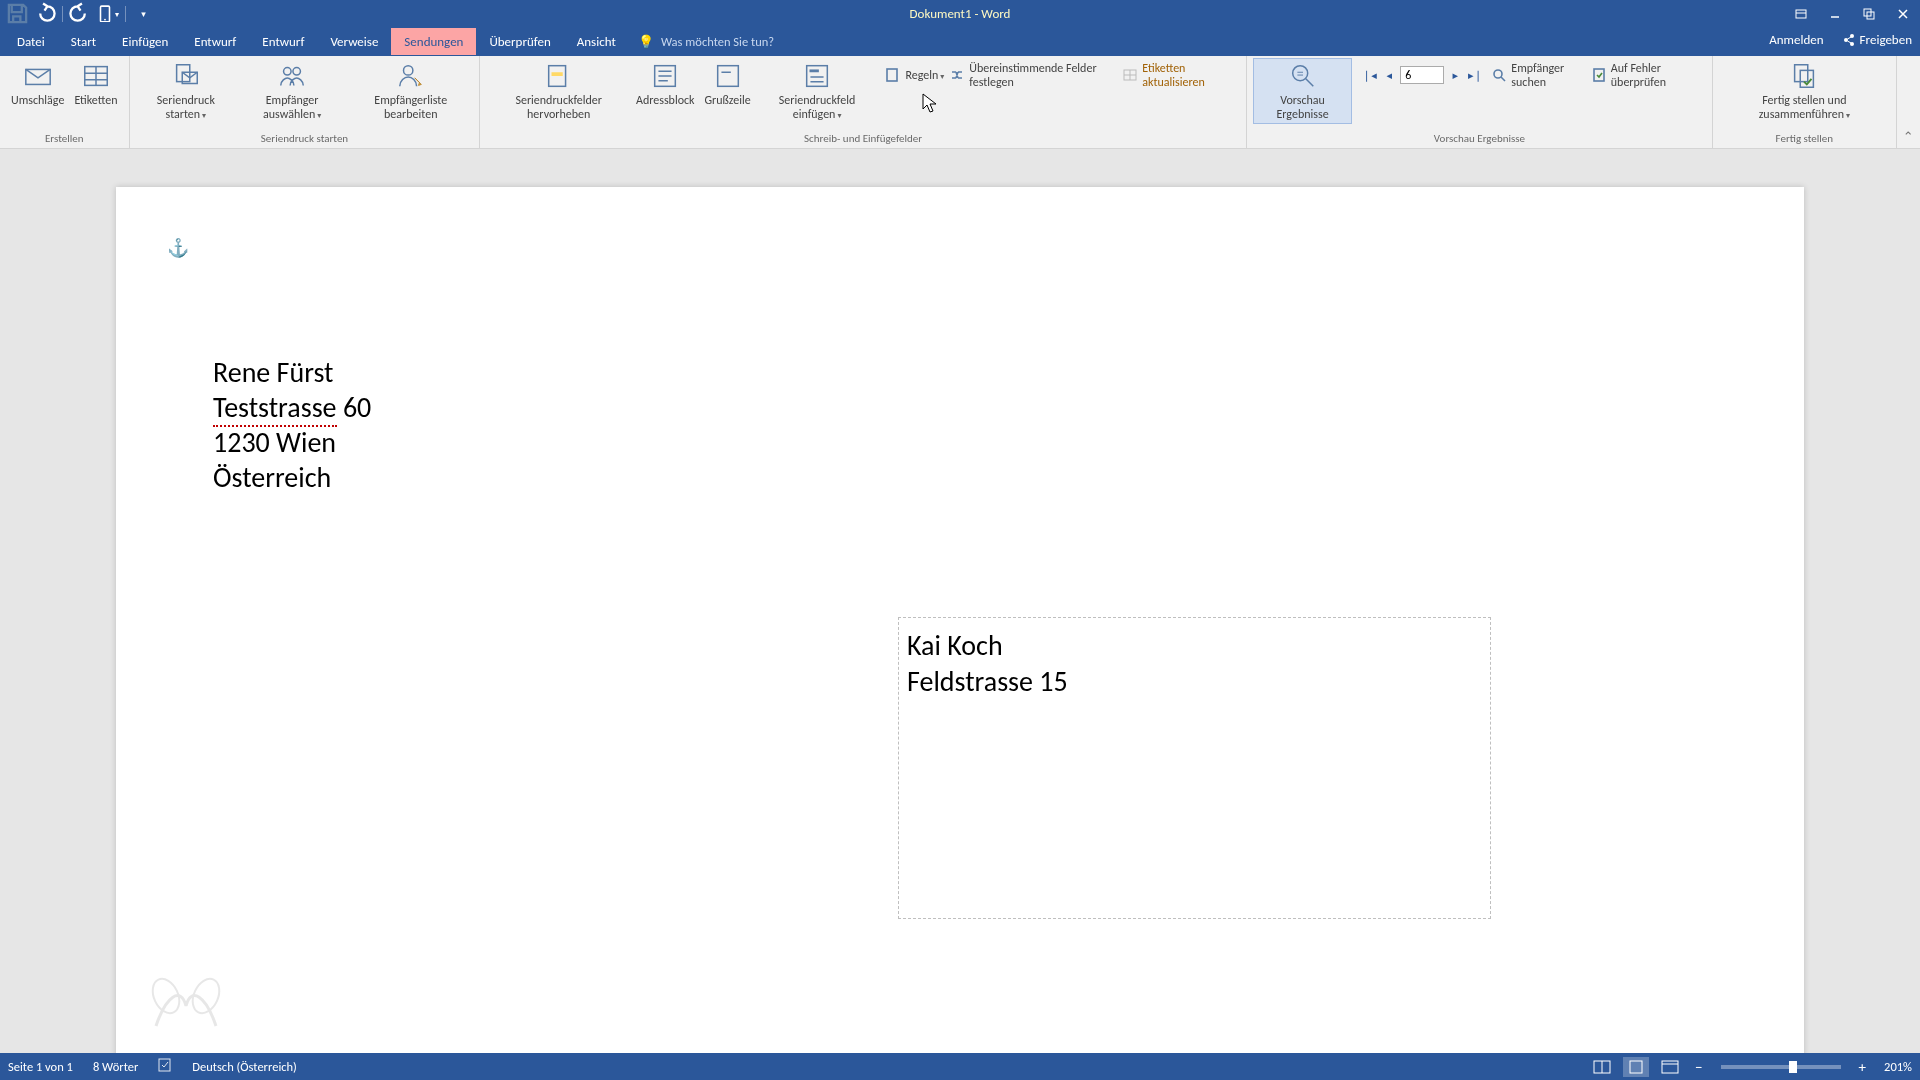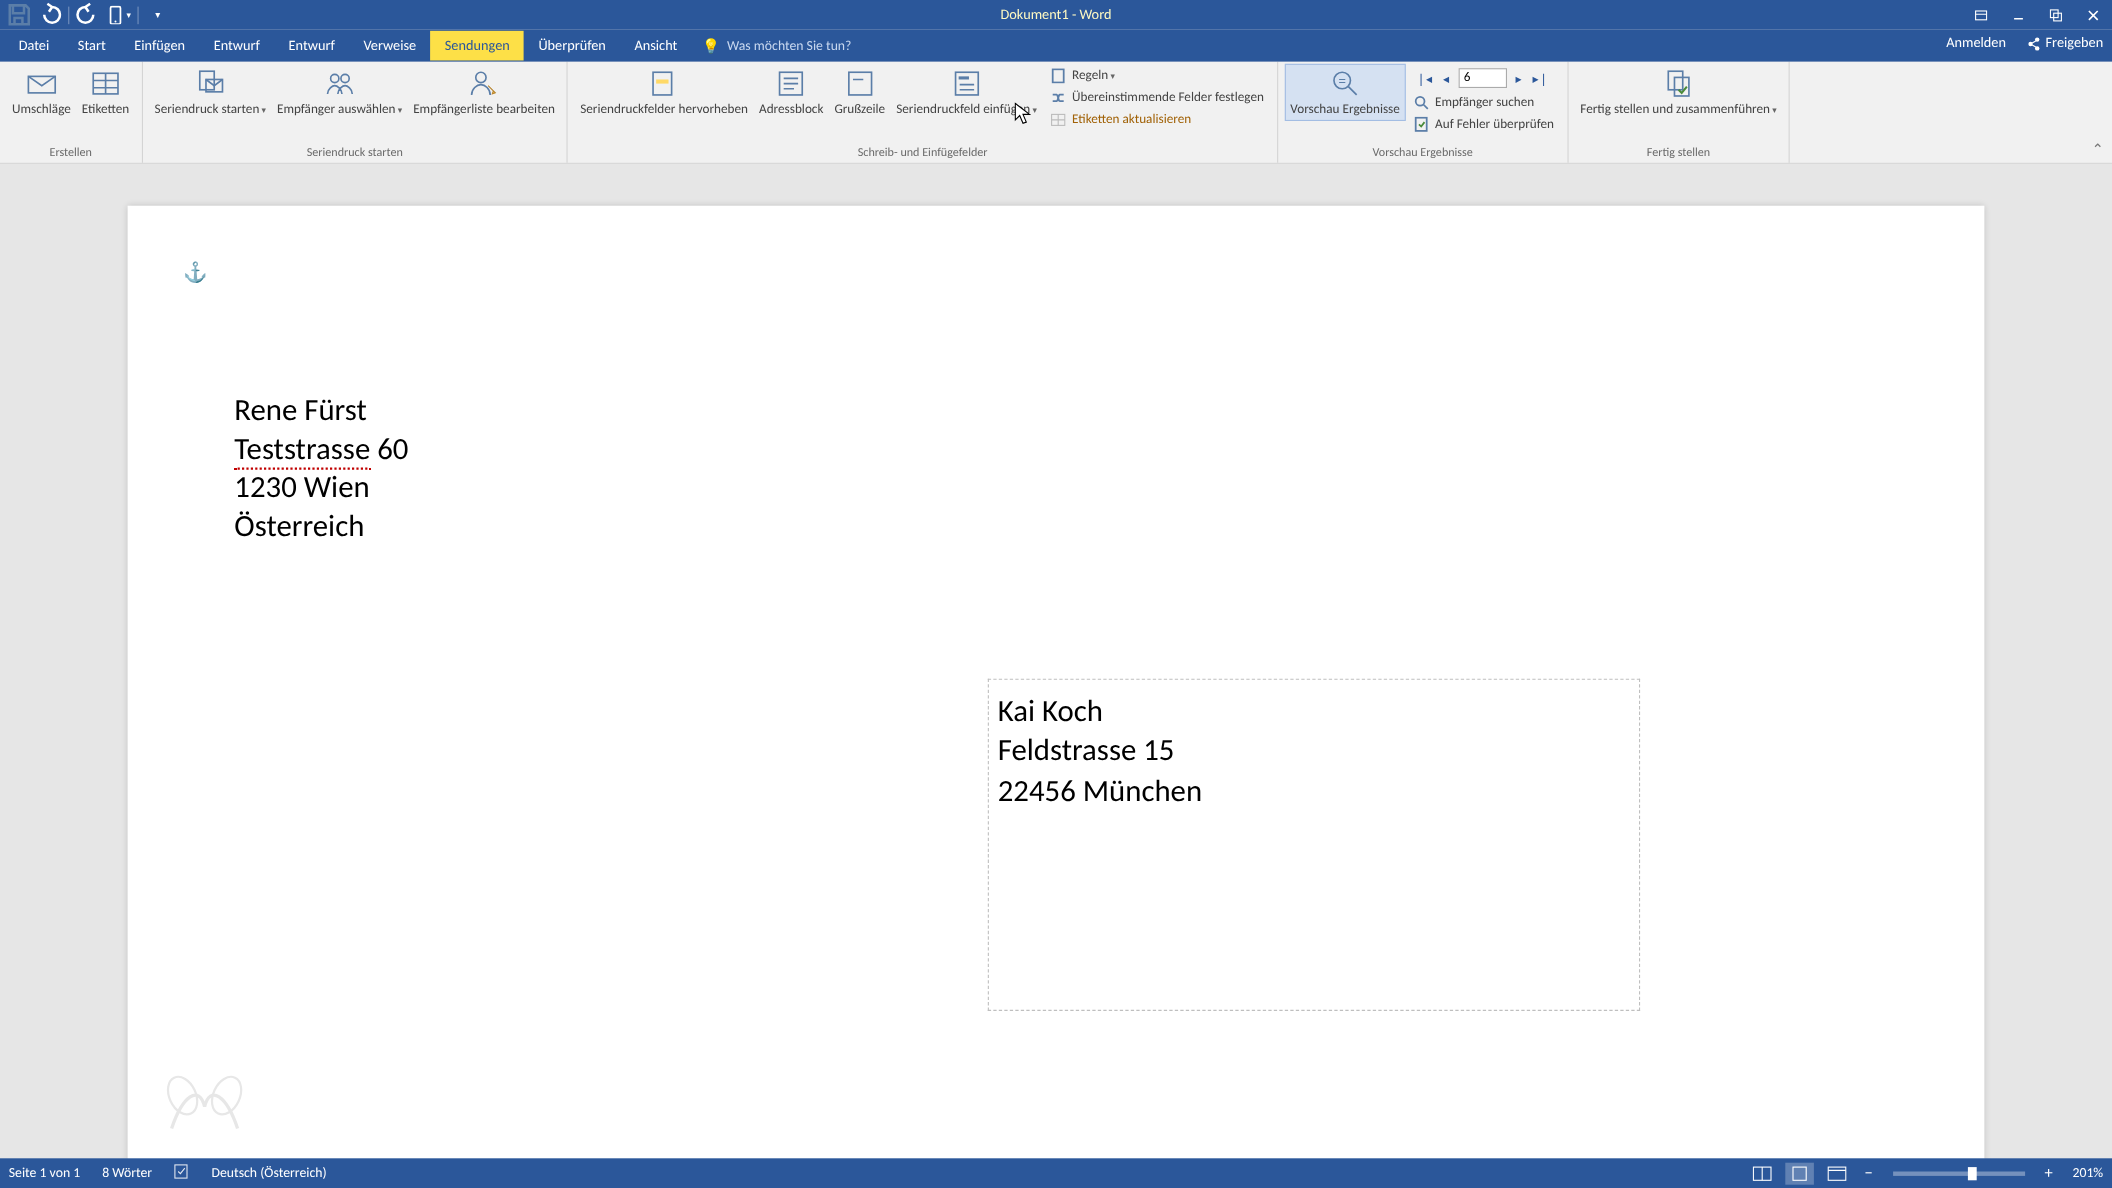--- a/index.html
+++ b/index.html
@@ -13,38 +13,38 @@
 .title { position:absolute; left:50%; transform:translateX(-50%); font-size:13px; color:#fef9c3; }
 .winbtns { margin-left:auto; display:flex; }
 .winbtns .wb { width:34px; height:27px; display:flex; align-items:center; justify-content:center; font-size:11px; color:#fff; }
 .winbtns .wb.close { background:rgba(0,0,0,0); }
 .winbtns .wb svg { width:12px; height:12px; }
 
 
 .tabsrow { height:29px; background:#2b579a; display:flex; align-items:center; padding-left:4px; color:#fff; position:relative;}
 .tab { padding:6px 13px 6px; font-size:13px; color:#fff; cursor:pointer; }
 .tab.file { color:#fff; }
-.tab.active { background:#fde047; color:#2b579a; }
+.tab.active { background:#fca5a5; color:#2b579a; }
 .tellme { display:flex; align-items:center; margin-left:10px; color:#c7d7ef; font-size:12.5px; gap:6px; }
 .tellme .bulb { font-size:13px; color:#ffd76b; }
 .rightlinks { position:absolute; right:8px; top:5px; display:flex; gap:18px; font-size:13px; }
 .rightlinks span { color:#fff; }
 .rightlinks .share { display:flex; align-items:center; gap:4px; }
 
 
 .ribbon { height:93px; background:#f1f1f1; border-bottom:1px solid #d4d4d4; display:flex; }
 .group { border-right:1px solid #d4d4d4; display:flex; flex-direction:column; align-items:center; padding:2px 6px 0; }
 .group .controls { display:flex; align-items:flex-start; }
 .group .label { font-size:11px; color:#6a6a6a; margin-top:auto; padding-bottom:3px; }
 .bigbtn { display:flex; flex-direction:column; align-items:center; padding:2px 5px; font-size:12px; color:#444; line-height:1.15; text-align:center; }
 .bigbtn.active { background:#d5e1f2; border:1px solid #a3bde3; padding:1px 4px; }
 .bigbtn .bicon { width:32px; height:32px; display:flex; align-items:center; justify-content:center; margin-bottom:2px; }
 .bigbtn .bicon svg { width:30px; height:30px; }
 .drop::after { content:"▾"; font-size:8px; margin-left:2px; color:#666; }
-.smallcol { display:flex; flex-direction:column; gap:2px; padding:2px 4px; }
+.smallcol { display:flex; flex-direction:row; gap:2px; padding:2px 4px; }
 .smallbtn { display:flex; align-items:center; gap:5px; font-size:12px; color:#444; padding:1px 2px; }
 .smallbtn.disabled { color:#a16207; }
 .smallbtn .sicon { width:16px; height:16px; display:flex; align-items:center; justify-content:center; }
 .smallbtn .sicon svg { width:14px; height:14px; }
 
 .navrow { display:flex; align-items:center; gap:2px; padding:2px 4px; }
 .navbtn { width:18px; height:18px; display:flex; align-items:center; justify-content:center; color:#2b579a; font-size:11px; }
 .recordinput { width:44px; height:18px; border:1px solid #ababab; font-size:12px; padding:0 4px; background:#fff; }
 
 .collapse { width:26px; display:flex; align-items:flex-end; justify-content:center; color:#777; font-size:13px; padding-bottom:4px; margin-left:auto; }
@@ -365,21 +365,20 @@
     <div class="sender">
       <div>Rene Fürst</div>
       <div><span class="sq">Teststrasse</span> <span>60</span></div>
       <div>1230 Wien</div>
       <div>Österreich</div>
     </div>
     <div class="textbox">
       <div class="recip">
         <div>Kai Koch</div>
         <div>Feldstrasse 15</div>
-        <div>22456 München</div>
       </div>
     </div>
     <div class="wm">
       <svg viewBox="0 0 80 70">
           <path d="M10 55 C20 25 35 15 40 35 C45 15 60 25 70 55" stroke="#bbb" fill="none" stroke-width="3"></path>
           <ellipse cx="20" cy="25" rx="12" ry="18" transform="rotate(-25 20 25)" stroke="#bbb" fill="none" stroke-width="2"></ellipse>
           <ellipse cx="60" cy="25" rx="12" ry="18" transform="rotate(25 60 25)" stroke="#bbb" fill="none" stroke-width="2"></ellipse>
         </svg>
     </div>
   </div>

